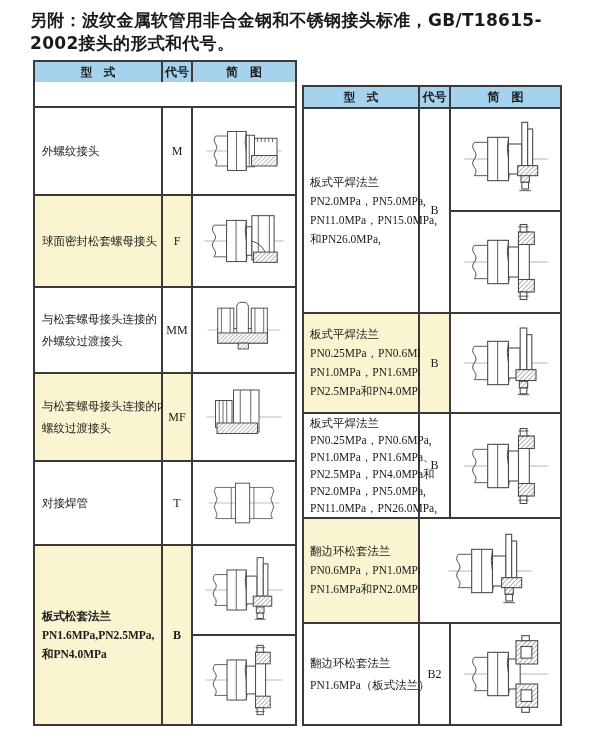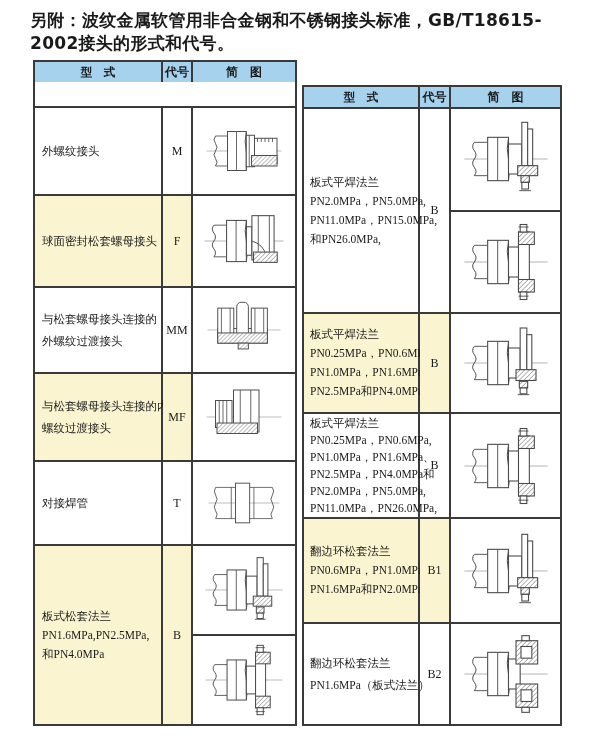--- a/index.html
+++ b/index.html
@@ -220,21 +220,21 @@
               <path d="M92,26 q4,5 0,11 q-4,6 0,11 q4,6 0,11 q-4,5 0,11" fill="none" stroke="#4a4a4a" stroke-width="1.2"></path>
               <line x1="12" y1="26" x2="92" y2="26" stroke="#4a4a4a" stroke-width="1.1" fill="none"></line>
               <line x1="12" y1="70" x2="92" y2="70" stroke="#4a4a4a" stroke-width="1.1" fill="none"></line>
               <line x1="34" y1="26" x2="34" y2="70" stroke="#4a4a4a" stroke-width="1.1" fill="none"></line>
               <line x1="66" y1="26" x2="66" y2="70" stroke="#4a4a4a" stroke-width="1.1" fill="none"></line>
               <rect x="40" y="20" width="20" height="56" fill="#fff" stroke="#4a4a4a" stroke-width="1.3"></rect>
             </svg>
           </div>
         </div>
       </div>
-      <div class="t-row tint" style="height: 180px;">
+      <div class="t-row tint" style="height: 180px; font-weight: bold;">
         <div class="c-type">
           <div class="ln" style="line-height: 19px;">板式松套法兰</div>
           <div class="ln" style="line-height: 19px;">PN1.6MPa,PN2.5MPa,</div>
           <div class="ln" style="line-height: 19px;">和PN4.0MPa</div>
         </div>
         <div class="c-code">B</div>
         <div class="c-diag">
           <div class="diag-cell">
             <svg viewBox="0 0 104 96" width="100" height="74" xmlns="http://www.w3.org/2000/svg">
               <defs>
@@ -425,21 +425,20 @@
             </svg>
           </div>
         </div>
       </div>
       <div class="t-row tint" style="height: 105px;">
         <div class="c-type">
           <div class="ln" style="line-height: 19px;">翻边环松套法兰</div>
           <div class="ln" style="line-height: 19px;">PN0.6MPa，PN1.0MPa,</div>
           <div class="ln" style="line-height: 19px;">PN1.6MPa和PN2.0MPa,</div>
         </div>
-        <div class="c-code">B1</div>
         <div class="c-diag">
           <div class="diag-cell">
             <svg viewBox="0 0 104 96" width="100" height="80" xmlns="http://www.w3.org/2000/svg">
               <defs>
                 <pattern id="hp" patternUnits="userSpaceOnUse" width="4" height="4" patternTransform="rotate(45)">
                   <rect width="4" height="4" fill="#ffffff"></rect>
                   <line x1="0" y1="0" x2="0" y2="4" stroke="#5a5a5a" stroke-width="1.1"></line>
                 </pattern>
               </defs>
               <line x1="2" y1="48" x2="102" y2="48" stroke="#909090" stroke-width="0.8" fill="none"></line>

